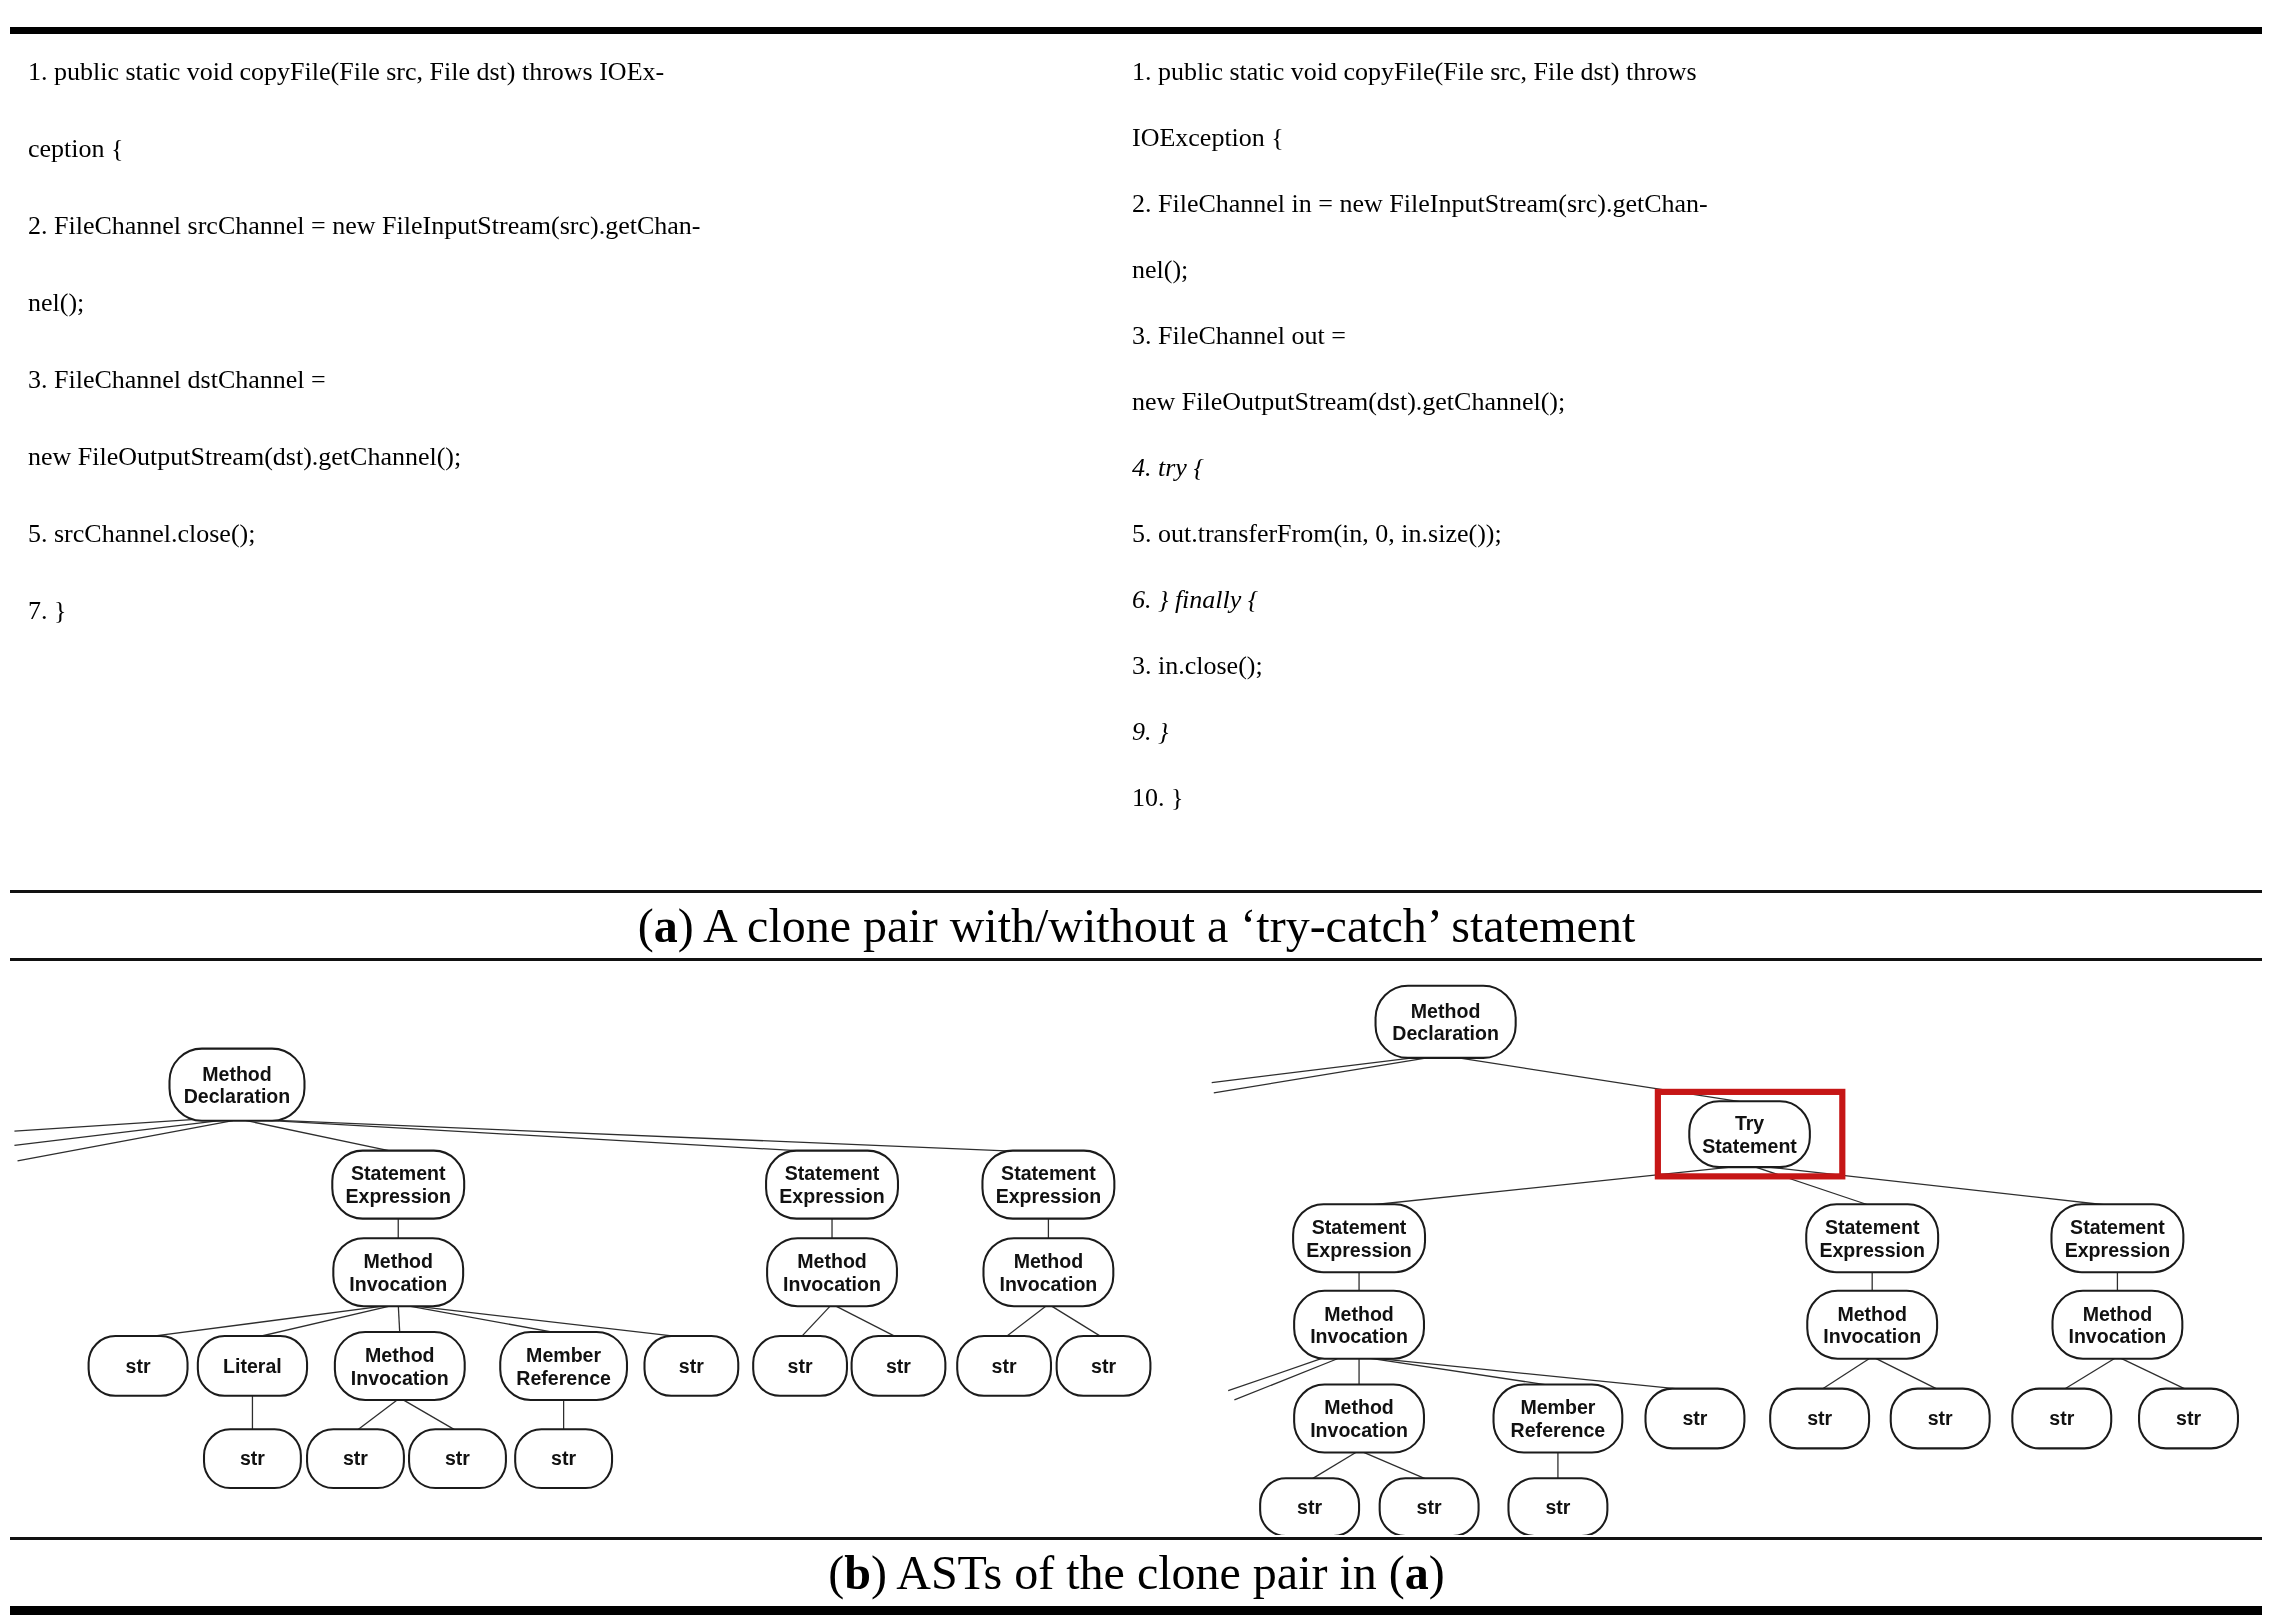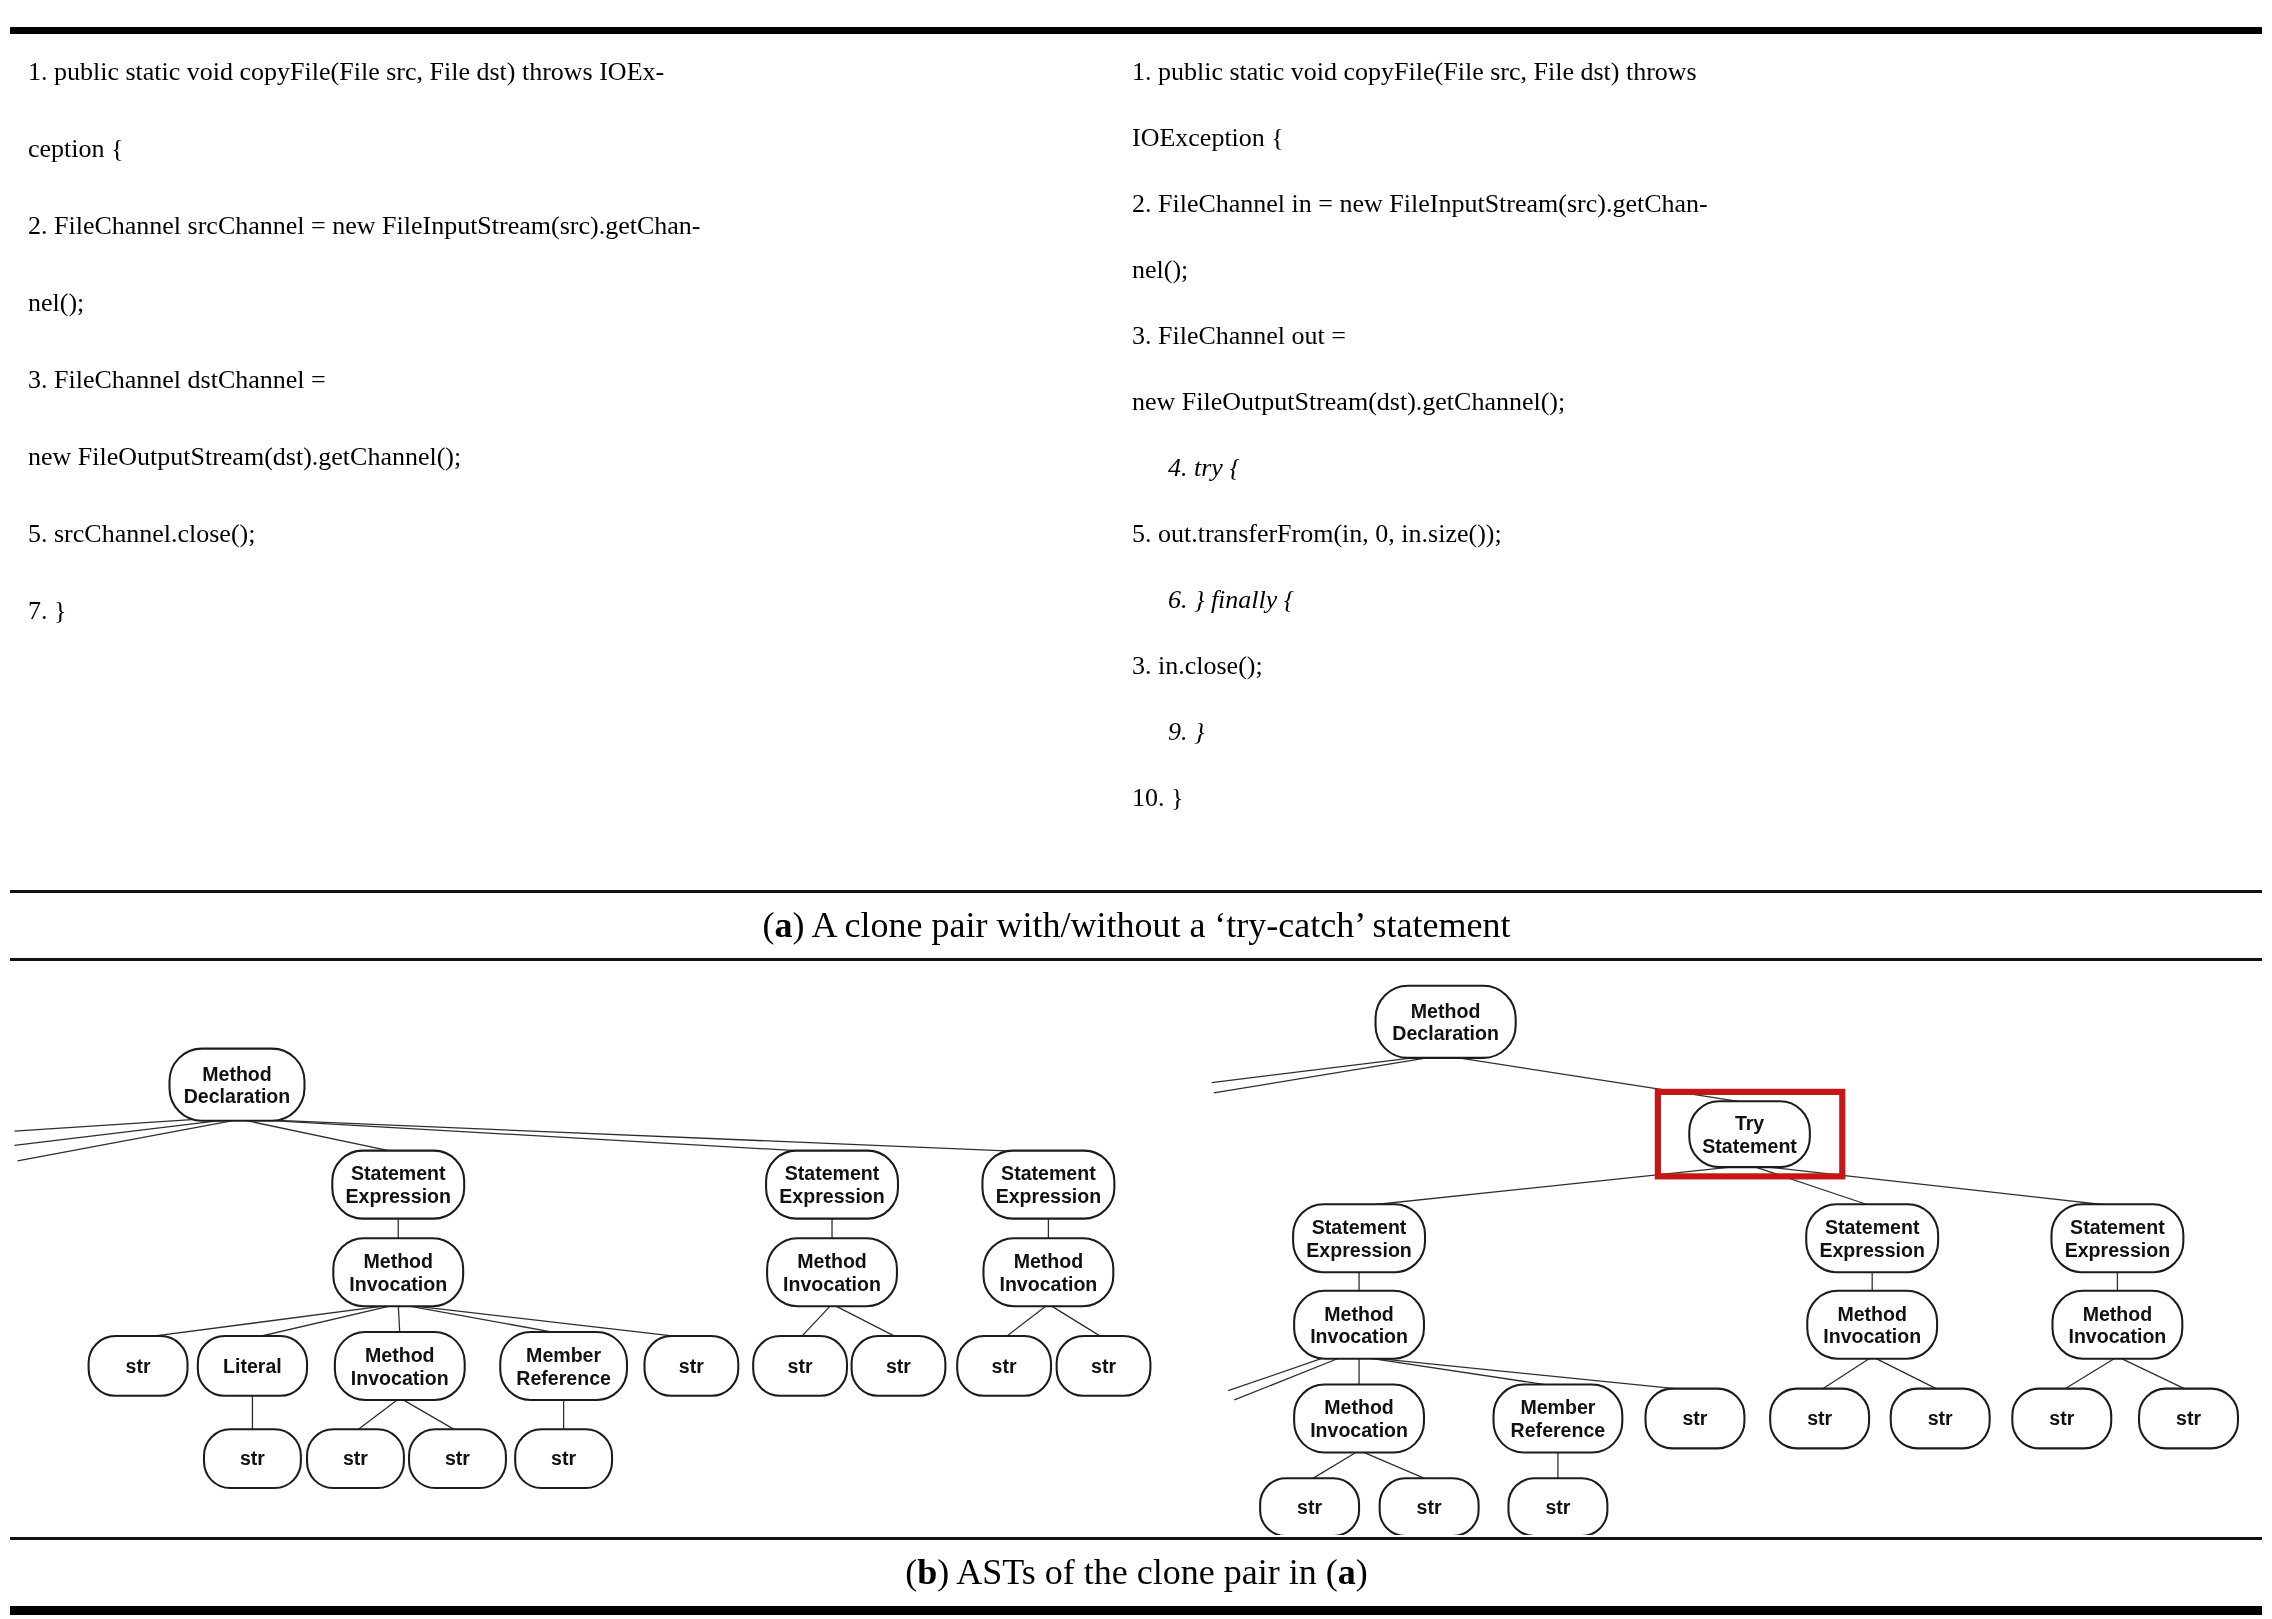--- a/index.html
+++ b/index.html
@@ -10,22 +10,22 @@
   #rule-a-bottom{top:958px;height:2.6px;background:#111;}
   #rule-b-top{top:1537px;height:2.6px;background:#111;}
   #rule-bottom{top:1606px;height:8.8px;}
   .code-col{position:absolute;font-size:26px;}
   #code-left{left:28px;top:33px;width:1133px;}
   #code-left .code-line{line-height:77px;}
   #code-right{left:1132px;top:39px;width:1051px;}
   #code-right .code-line{line-height:66px;}
   .code-line{white-space:nowrap;}
   .code-line.indent{}
-  .code-line.it{font-style:italic;margin-left:36px;}
-  .caption{position:absolute;left:0;width:2273px;text-align:center;font-size:36px;}
+  .code-line.it{font-style:italic;}
+  .caption{position:absolute;left:0;width:2273px;text-align:center;font-size:48px;}
   #caption-a{top:893px;height:65px;line-height:65px;}
   #caption-b{top:1539px;height:67px;line-height:67px;}
   .cap-bold{font-weight:bold;}
   #ast-panel{position:absolute;left:0;top:962px;width:2273px;height:573px;}
   .ast-edge{stroke:#2e2e2e;stroke-width:2.5;}
   .ast-node-box{fill:#ffffff;stroke:#1b1b1b;stroke-width:4;}
   .ast-label{font-family:"Liberation Sans",sans-serif;font-weight:bold;font-size:38px;fill:#111;}
   .hl-box{fill:none;stroke-width:12;}
 </style>
 </head>

